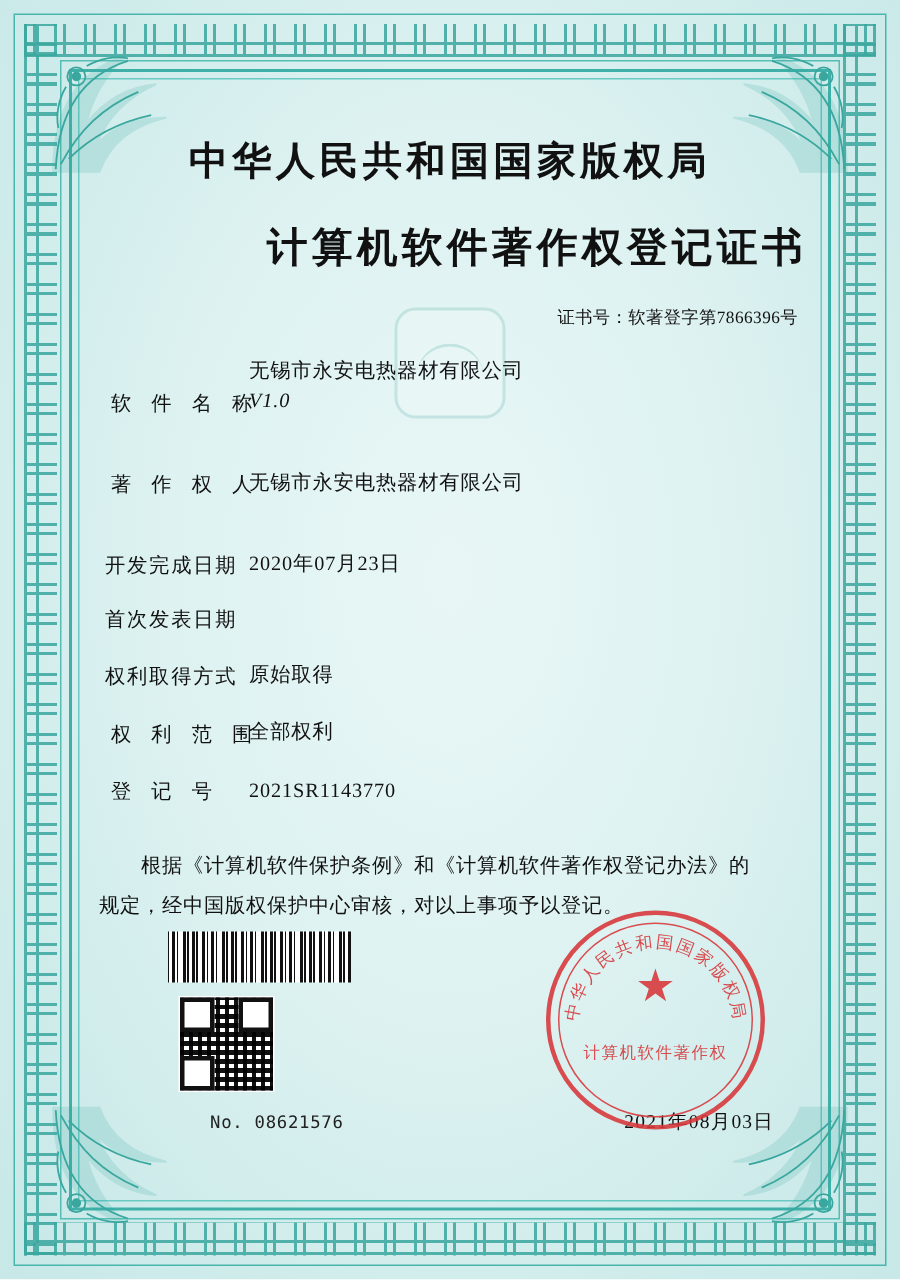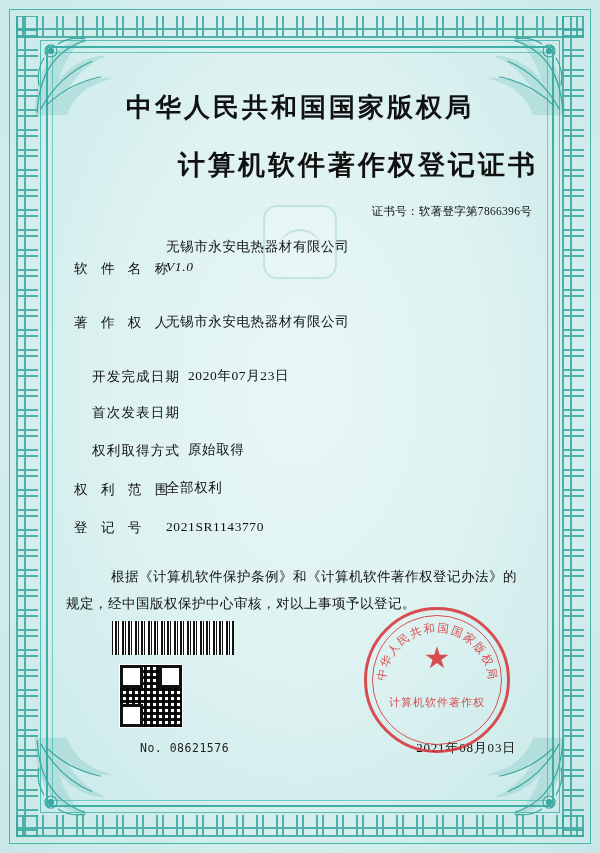--- a/index.html
+++ b/index.html
@@ -175,39 +175,39 @@
     color: #111;
   }
   .field .label {
     width: 104px;
     flex: 0 0 104px;
     letter-spacing: 5px;
     padding-left: 12px;
     box-sizing: border-box;
     white-space: nowrap;
   }
-  .field .label.tight { letter-spacing: 1.2px; padding-left: 8px; margin-left: 22px; }
+  .field .label.tight { letter-spacing: 1.2px; padding-left: 8px; }
   .field .value {
     flex: 1;
     letter-spacing: .6px;
     line-height: 1.5;
   }
   .field .value .line2 { display: block; font-style: italic; }
 
   .spacer-lg { height: 16px; }
 
   .body-text {
     margin-top: 26px;
     font-size: 13.5px;
     line-height: 2.05;
     color: #111;
     letter-spacing: .5px;
     padding: 0 4px;
   }
-  .body-text .indent { text-indent: 28px; display: block; text-align: center; }
+  .body-text .indent { text-indent: 28px; display: block; }
 
   
   .bottom {
     position: absolute;
     left: 0;
     right: 0;
     bottom: 10px;
     height: 160px;
   }
 

